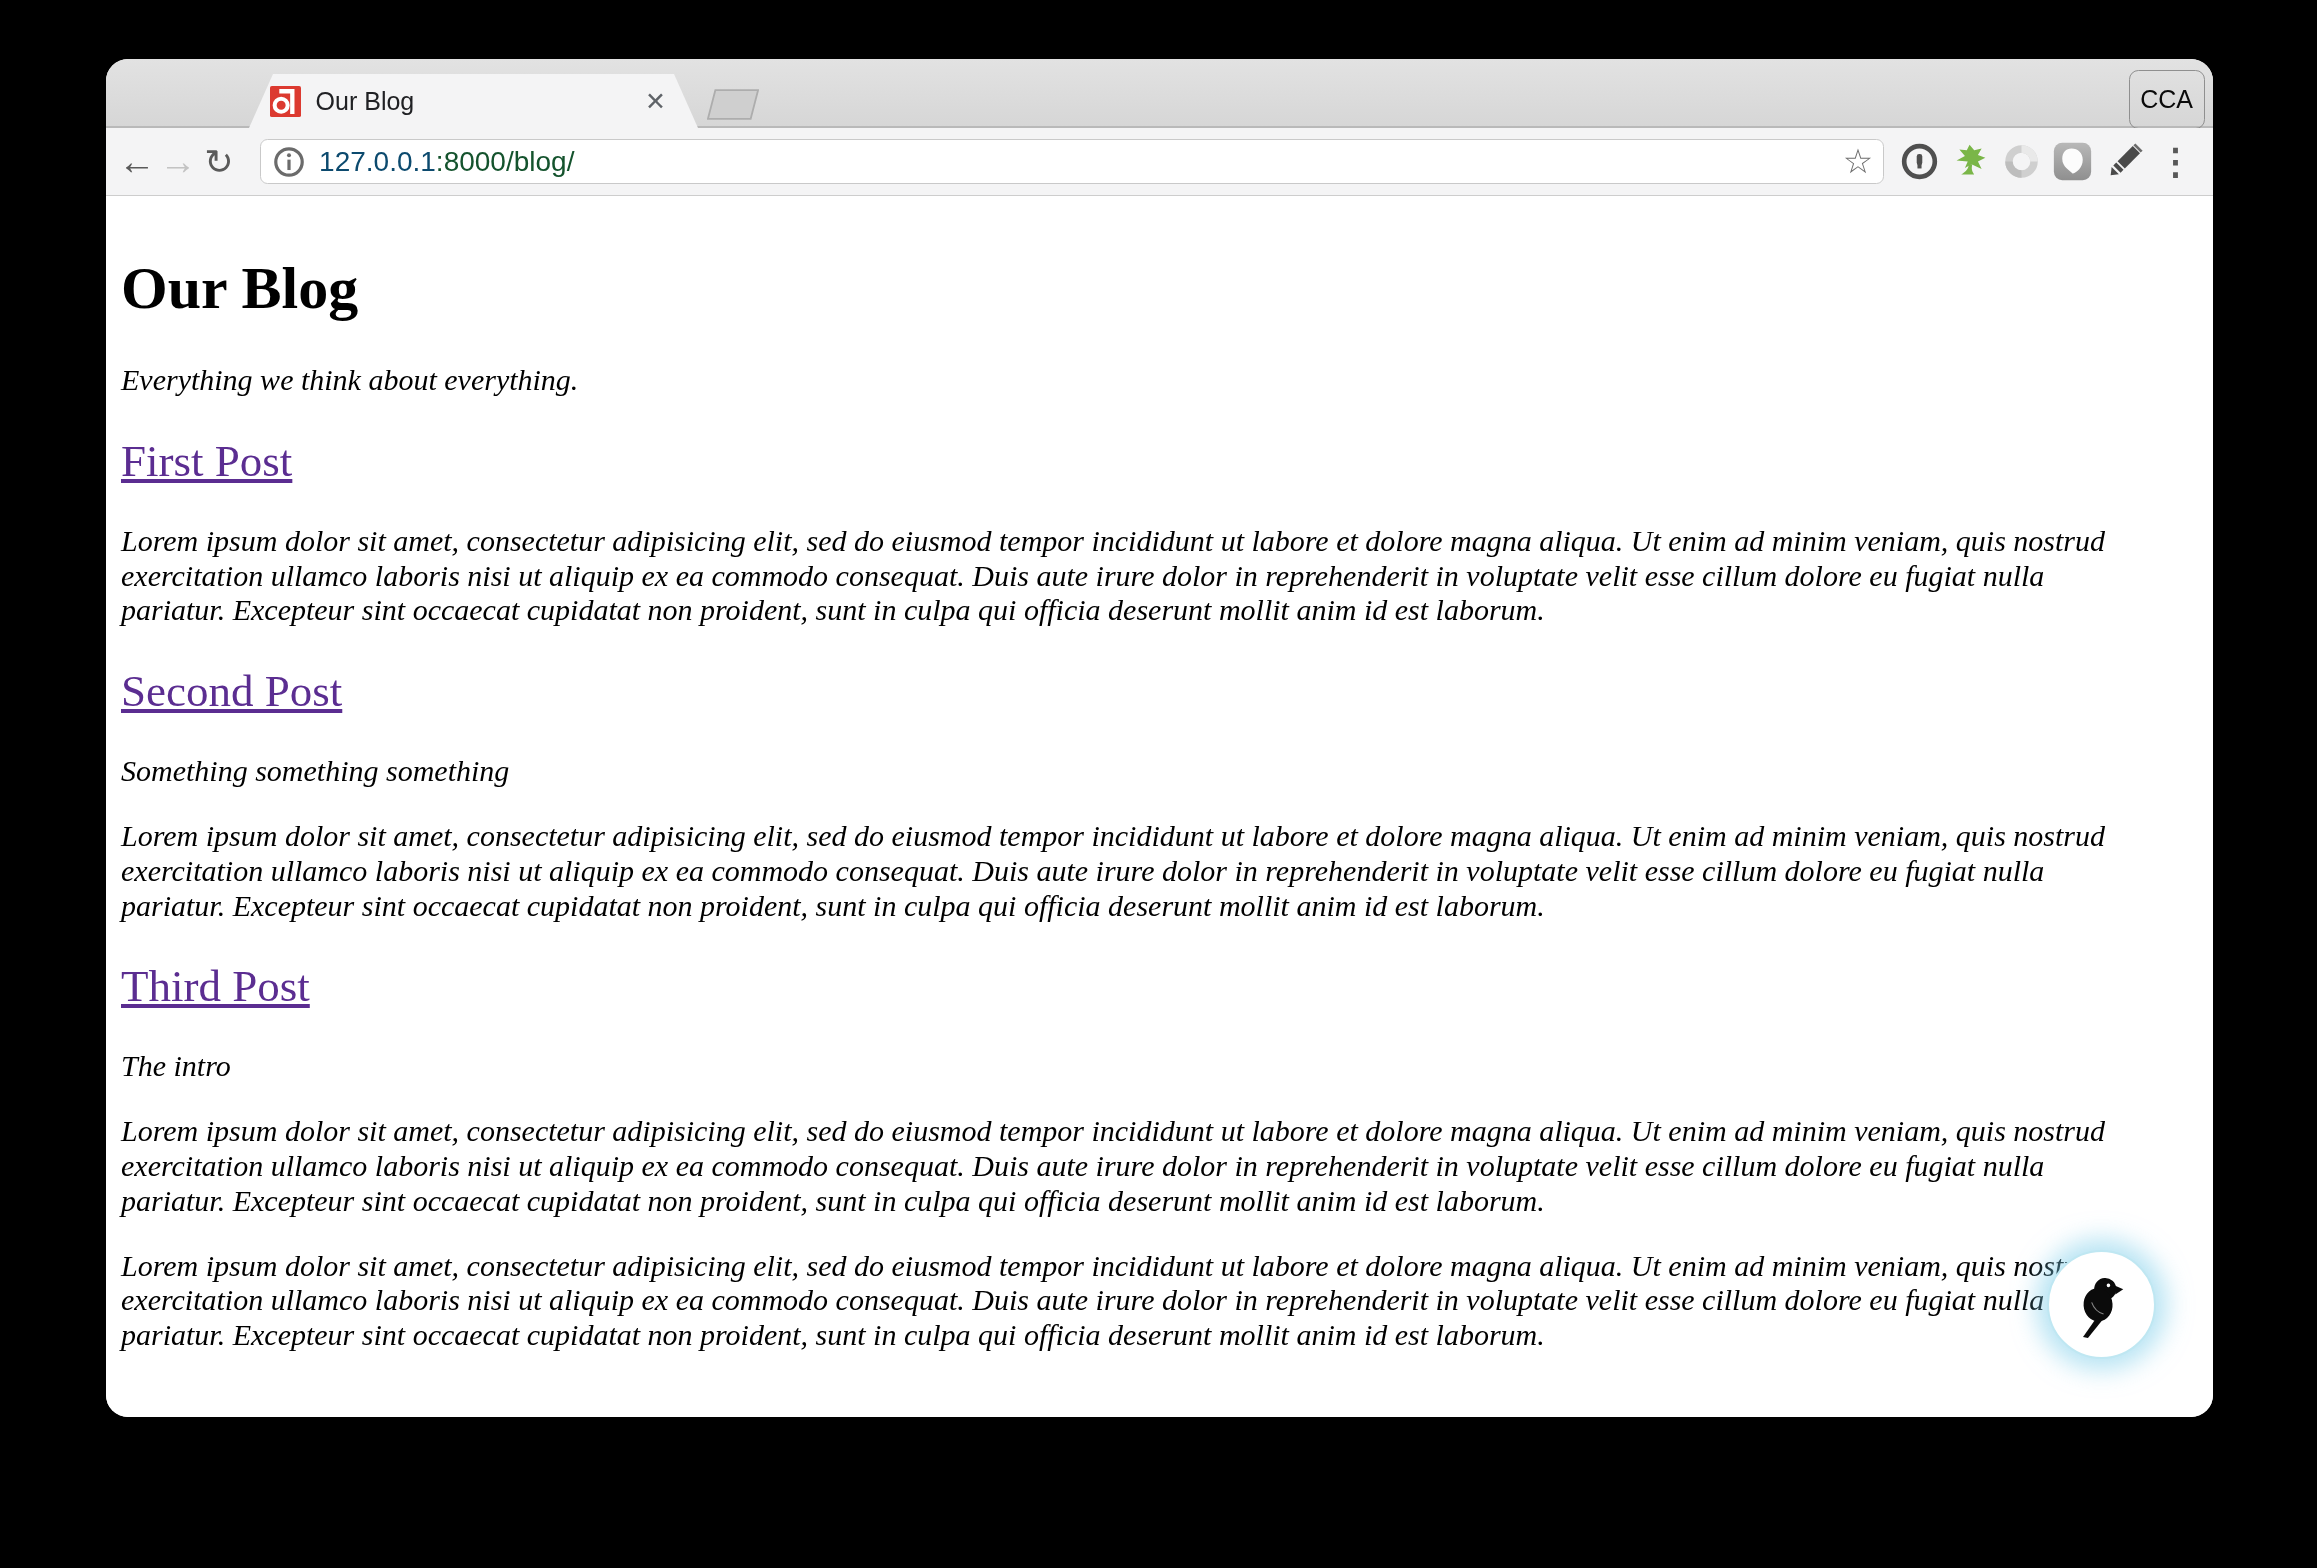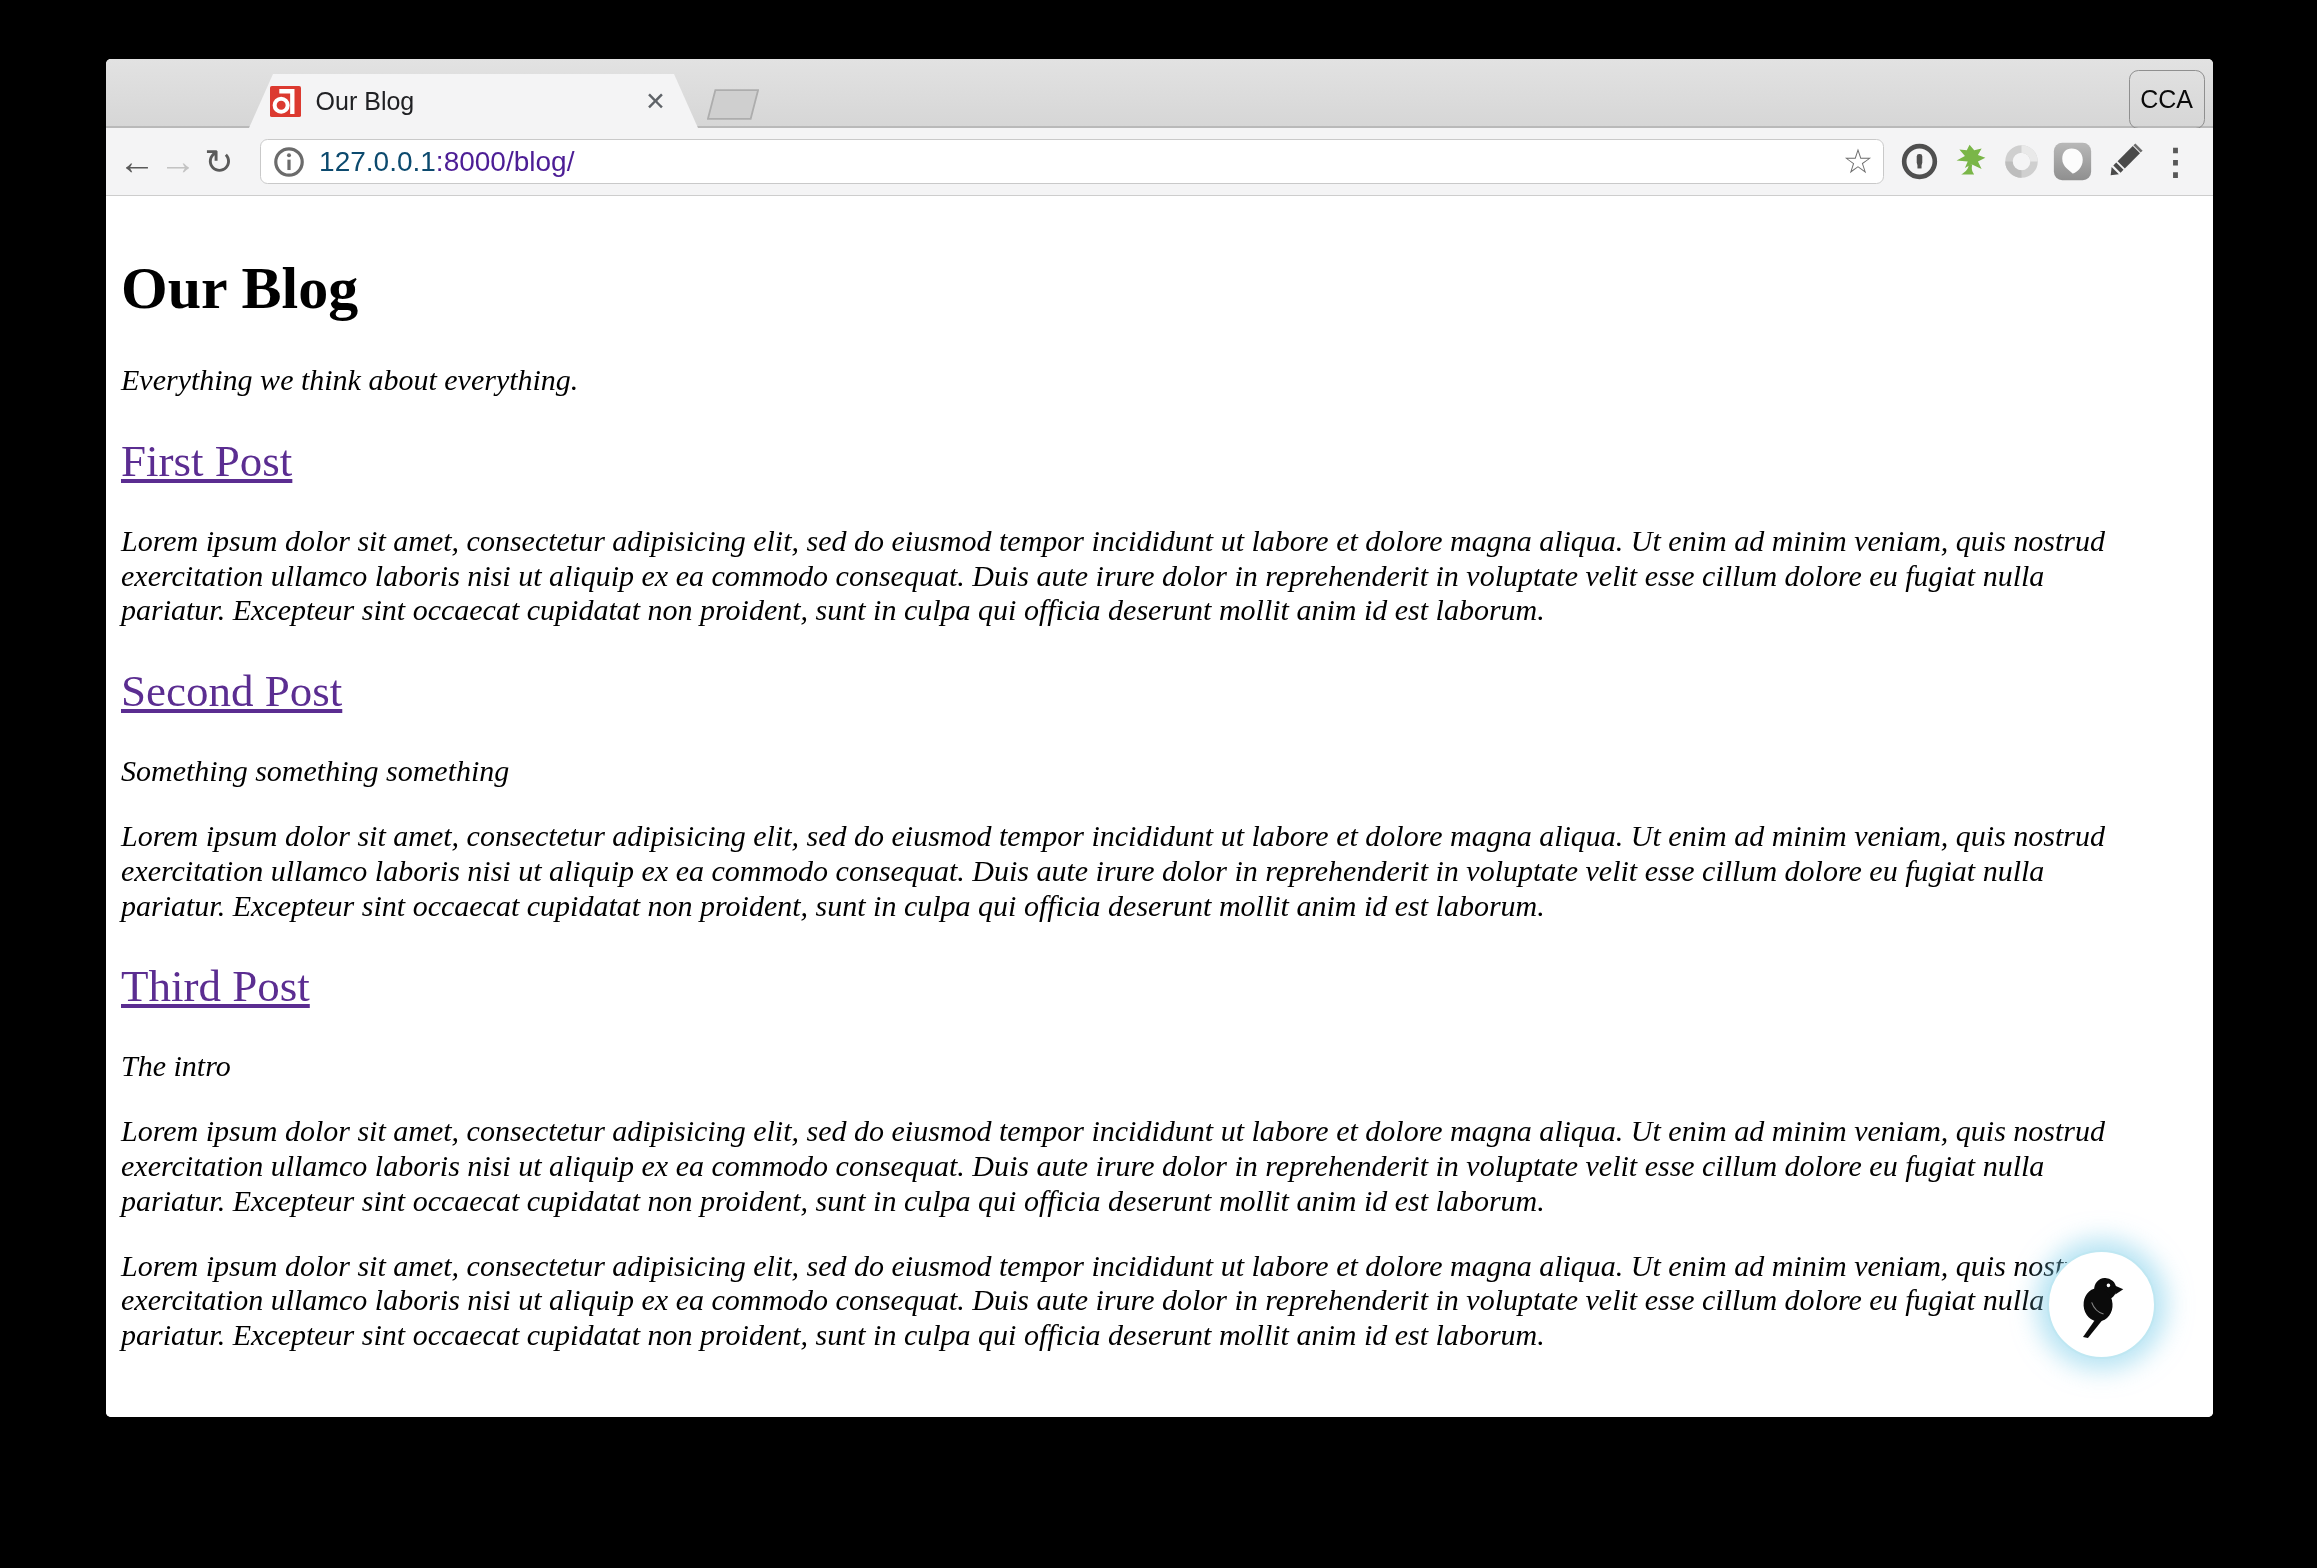--- a/index.html
+++ b/index.html
@@ -1,20 +1,20 @@
 <!DOCTYPE html>
 <html style="--link: #5b2d91; --favicon_red: #dc3a30; --traffic_red: #fc615d; --traffic_yellow: #fdbc40; --traffic_green: #34c749; --ext_tree_green: #7ab648;font-size:15px"><head>
 <meta charset="utf-8">
 <style>
   html,body{margin:0;padding:0;background:#000;}
   body{width:2318px;height:1568px;position:relative;font-family:"Liberation Sans",sans-serif;overflow:hidden;}
 
   
   .window{position:absolute;left:106px;top:59px;width:2107px;height:1358px;
-          border-radius:5px;overflow:hidden;background:#fff;}
+          border-radius:22px;overflow:hidden;background:#fff;}
 
   
   .tabstrip{position:absolute;left:0;top:0;width:100%;height:69px;
             background:linear-gradient(#e2e2e2,#d6d6d6);}
   .tabstrip .strip-border{position:absolute;left:0;bottom:0;width:100%;height:1.9px;background:#b9b9b9;}
   .traffic{position:absolute;top:82px;width:28px;height:28px;border-radius:50%;box-sizing:border-box;
            border:0.9px solid rgba(0,0,0,.18);}
   .t-red{left:120px;background:var(--traffic_red,#fc615d);}
   .t-yellow{left:151px;background:var(--traffic_yellow,#fdbc40);}
   .t-green{left:182px;background:var(--traffic_green,#34c749);}
@@ -39,21 +39,21 @@
   .navbtn{width:41px;height:49px;display:flex;align-items:center;justify-content:center;
           font-size:37px;color:#5a5a5a;flex:0 0 auto;user-select:none;}
   .navbtn.disabled{color:#c3c3c3;}
   .navbtn.reload{font-size:35px;}
 
   .urlfield{position:relative;flex:1 1 auto;height:45px;margin:0 15px 0 20.6px;background:#fff;
             border:1.9px solid #c9c9c9;border-radius:7.5px;display:flex;align-items:center;box-sizing:border-box;}
   .urlfield .info-icon{margin-left:11.2px;flex:0 0 auto;}
   .urltext{margin-left:13px;font-size:28px;white-space:nowrap;}
   .urltext .host{color:#0c4a6e;}
-  .urltext .rest{color:#4c1d95;}
+  .urltext .rest{color:#14532d;}
   .star{position:absolute;right:9.4px;top:50%;transform:translateY(-54%);font-size:34px;color:#6e6e6e;line-height:1;}
 
   .ext-icons{display:flex;align-items:center;gap:10.3px;flex:0 0 auto;}
   .ext{width:41px;height:41px;display:flex;align-items:center;justify-content:center;}
   .menu-dots{font-size:36px;color:#585858;font-weight:bold;line-height:1;}
 
   
   .content{position:absolute;left:0;top:140px;width:100%;height:calc(100% - 140px);background:#fff;
            overflow:hidden;font-family:"Liberation Serif","DejaVu Serif",serif;color:#000;}
   .content-inner{padding:15px;}

